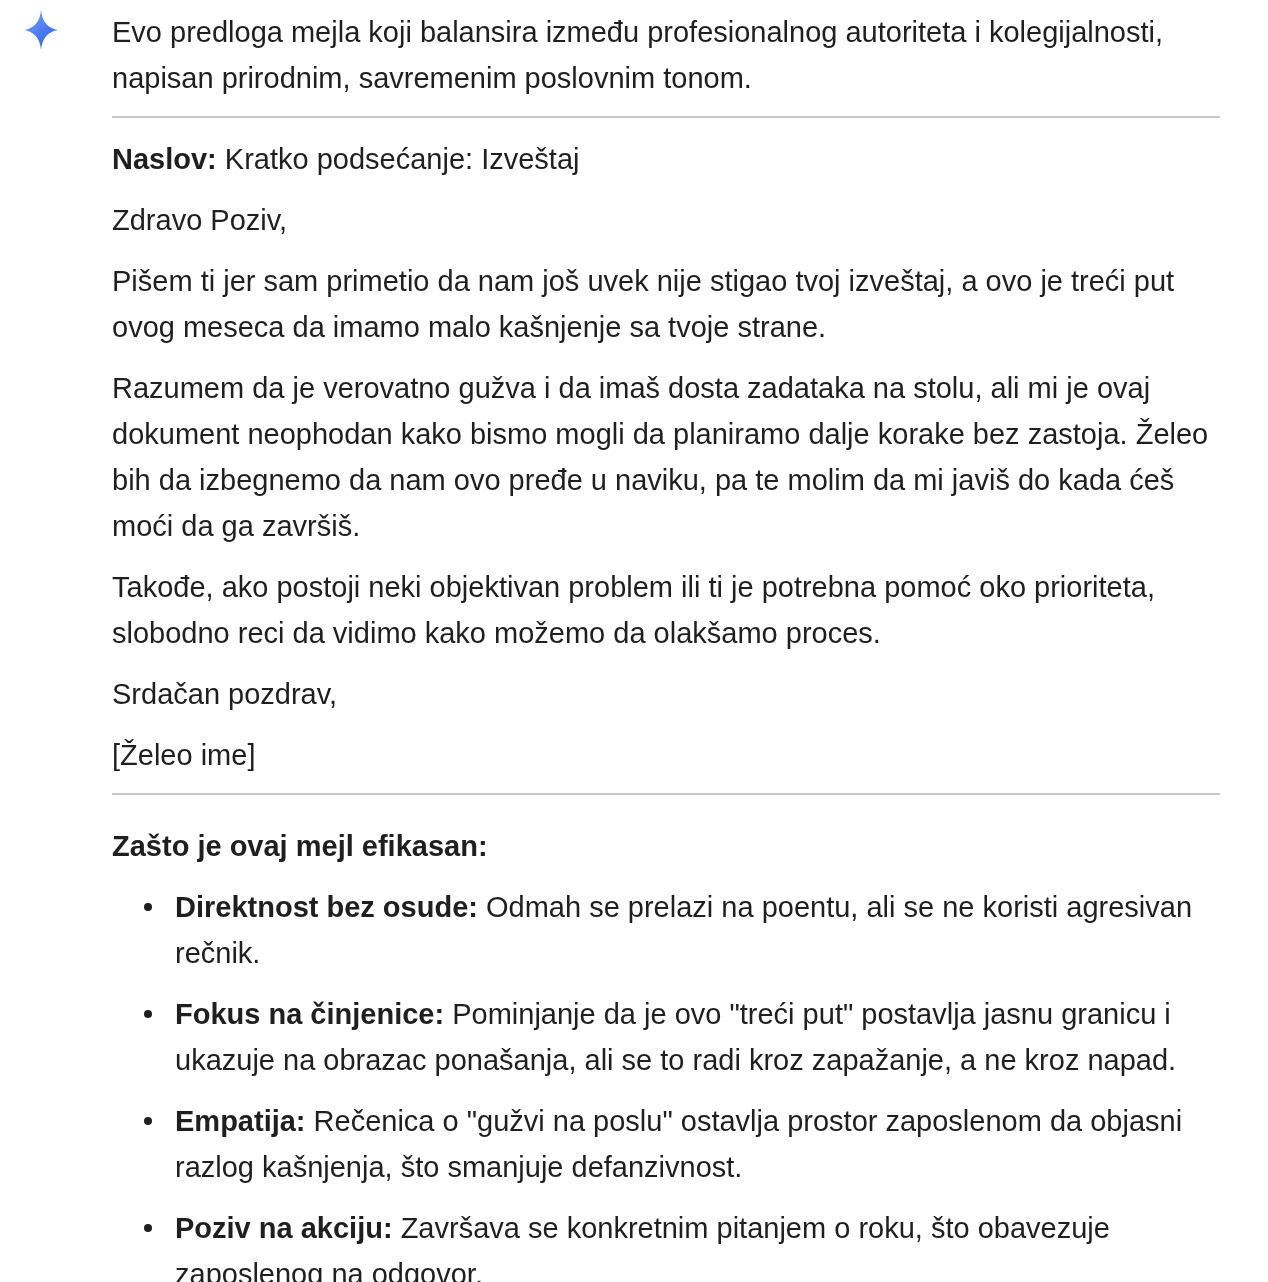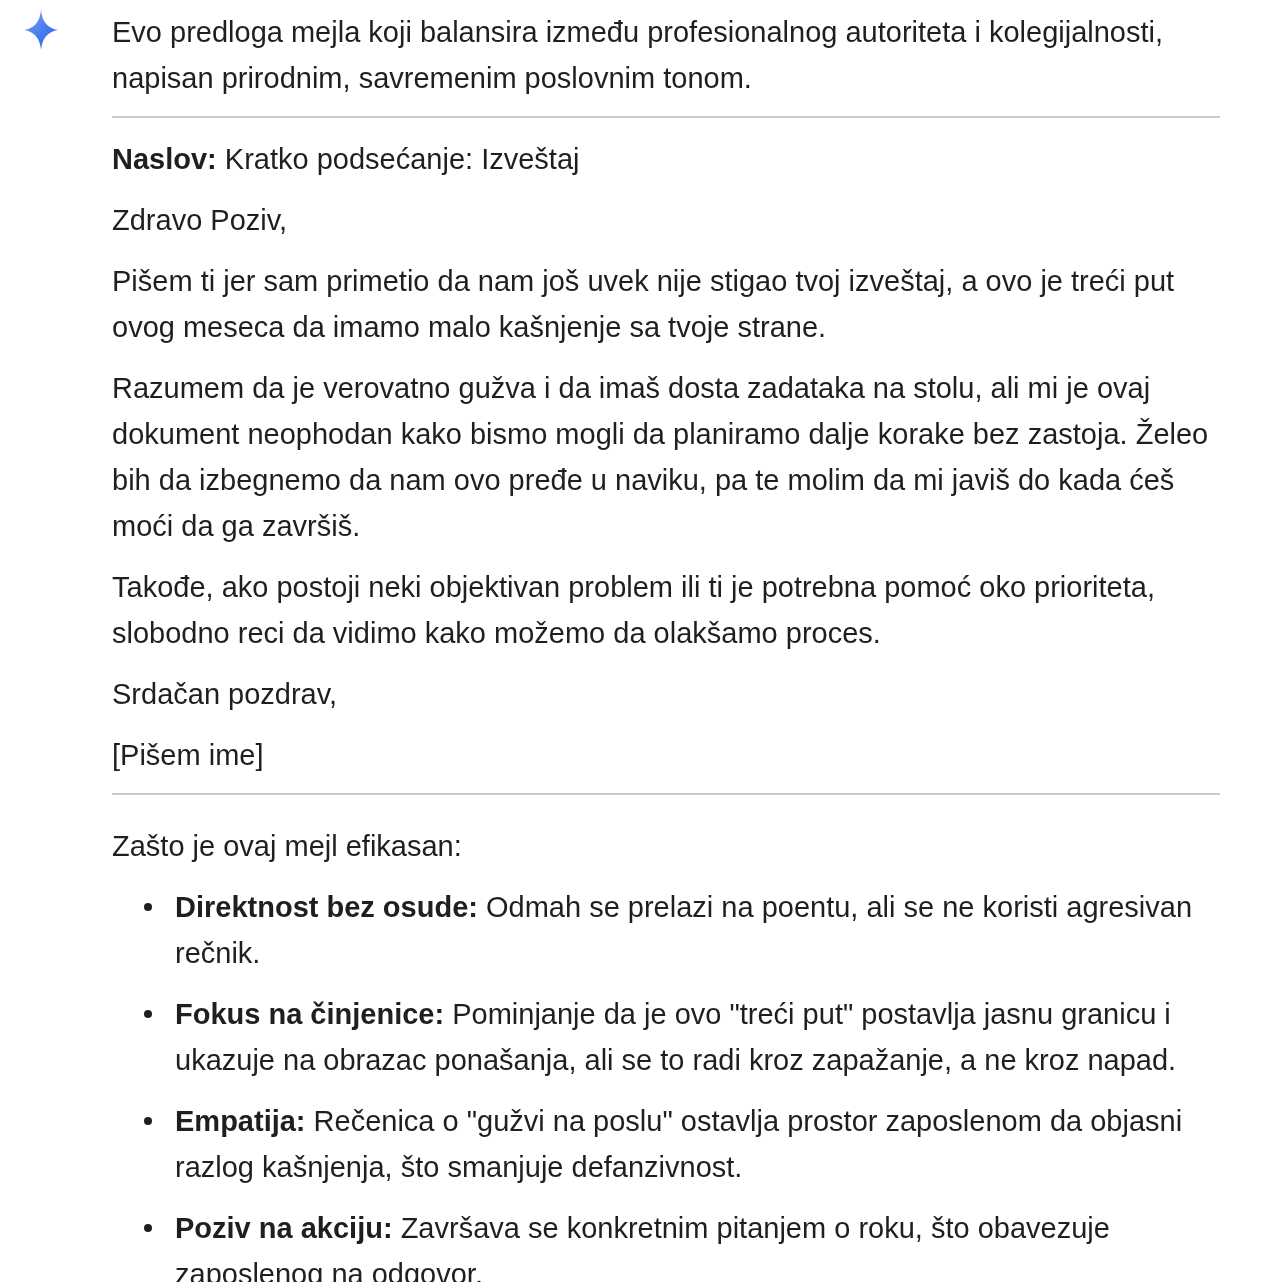--- a/index.html
+++ b/index.html
@@ -43,21 +43,21 @@
     border: none;
     border-top: 2px solid #c9c9c9;
     margin: 14px 0 18px 0;
     width: 100%;
   }
   .divider.second {
     margin: 14px 0 28px 0;
   }
   b, .bold { font-weight: 700; text-align: right; }
   .section-heading {
-    font-weight: 400;
+    font-weight: 700;
     margin: 0 0 10px 0;
   }
   ul.analysis-list {
     list-style: none;
     margin: 0;
     padding: 0 0 0 63px;
   }
   ul.analysis-list li {
     position: relative;
     margin-bottom: 15px;
@@ -104,21 +104,21 @@
 
     <p>Pišem ti jer sam primetio da nam još uvek nije stigao tvoj izveštaj, a ovo je treći put ovog meseca da imamo malo kašnjenje sa tvoje strane.</p>
 
     <p>Razumem da je verovatno gužva i da imaš dosta zadataka na stolu, ali mi je ovaj dokument neophodan kako bismo mogli da planiramo dalje korake bez zastoja. Želeo bih da izbegnemo da nam ovo pređe u naviku, pa te molim da mi javiš do kada ćeš moći da ga završiš.</p>
 
     <p>Takođe, ako postoji neki objektivan problem ili ti je potrebna pomoć oko prioriteta, slobodno reci da vidimo kako možemo da olakšamo proces.</p>
 
 
     <p>Srdačan pozdrav,</p>
 
-    <p>[Pišem ime]</p>
+    <p>[Želeo ime]</p>
 
     <hr class="divider second">
 
     <p class="section-heading">Zašto je ovaj mejl efikasan:</p>
 
     <ul class="analysis-list">
       <li><b>Direktnost bez osude:</b><span> Odmah se prelazi na poentu, ali se ne koristi agresivan rečnik.</span></li>
       <li><b>Fokus na činjenice:</b><span> Pominjanje da je ovo "treći put" postavlja jasnu granicu i ukazuje na obrazac ponašanja, ali se to radi kroz zapažanje, a ne kroz napad.</span></li>
       <li><b>Empatija:</b><span> Rečenica o "gužvi na poslu" ostavlja prostor zaposlenom da objasni razlog kašnjenja, što smanjuje defanzivnost.</span></li>
       <li><b>Poziv na akciju:</b><span> Završava se konkretnim pitanjem o roku, što obavezuje zaposlenog na odgovor.</span></li>

